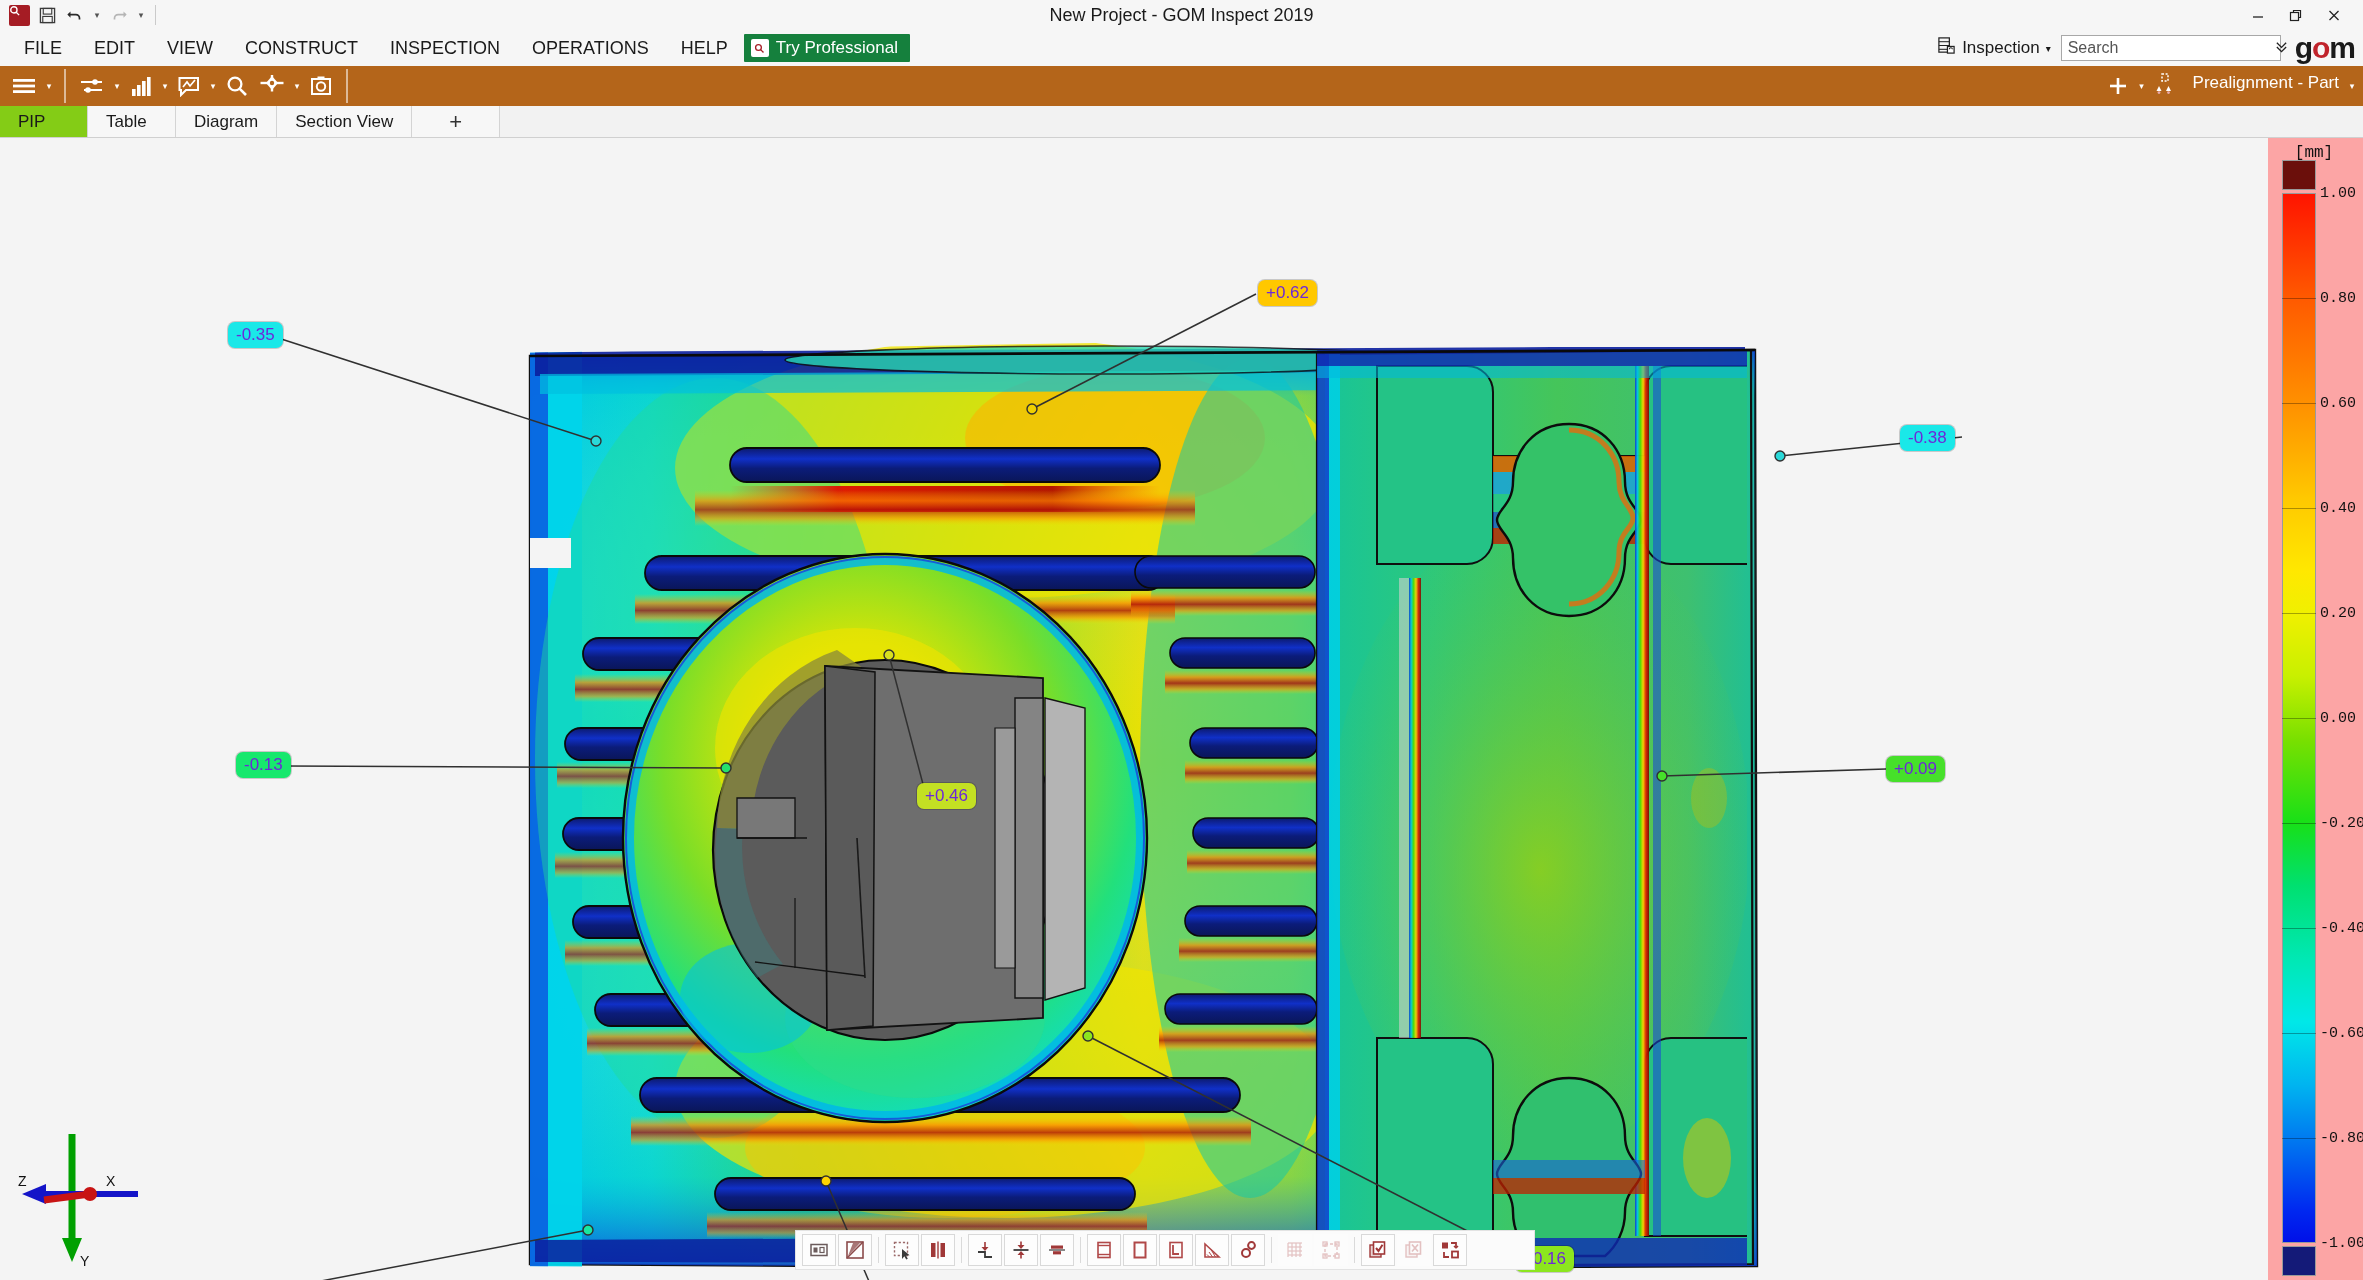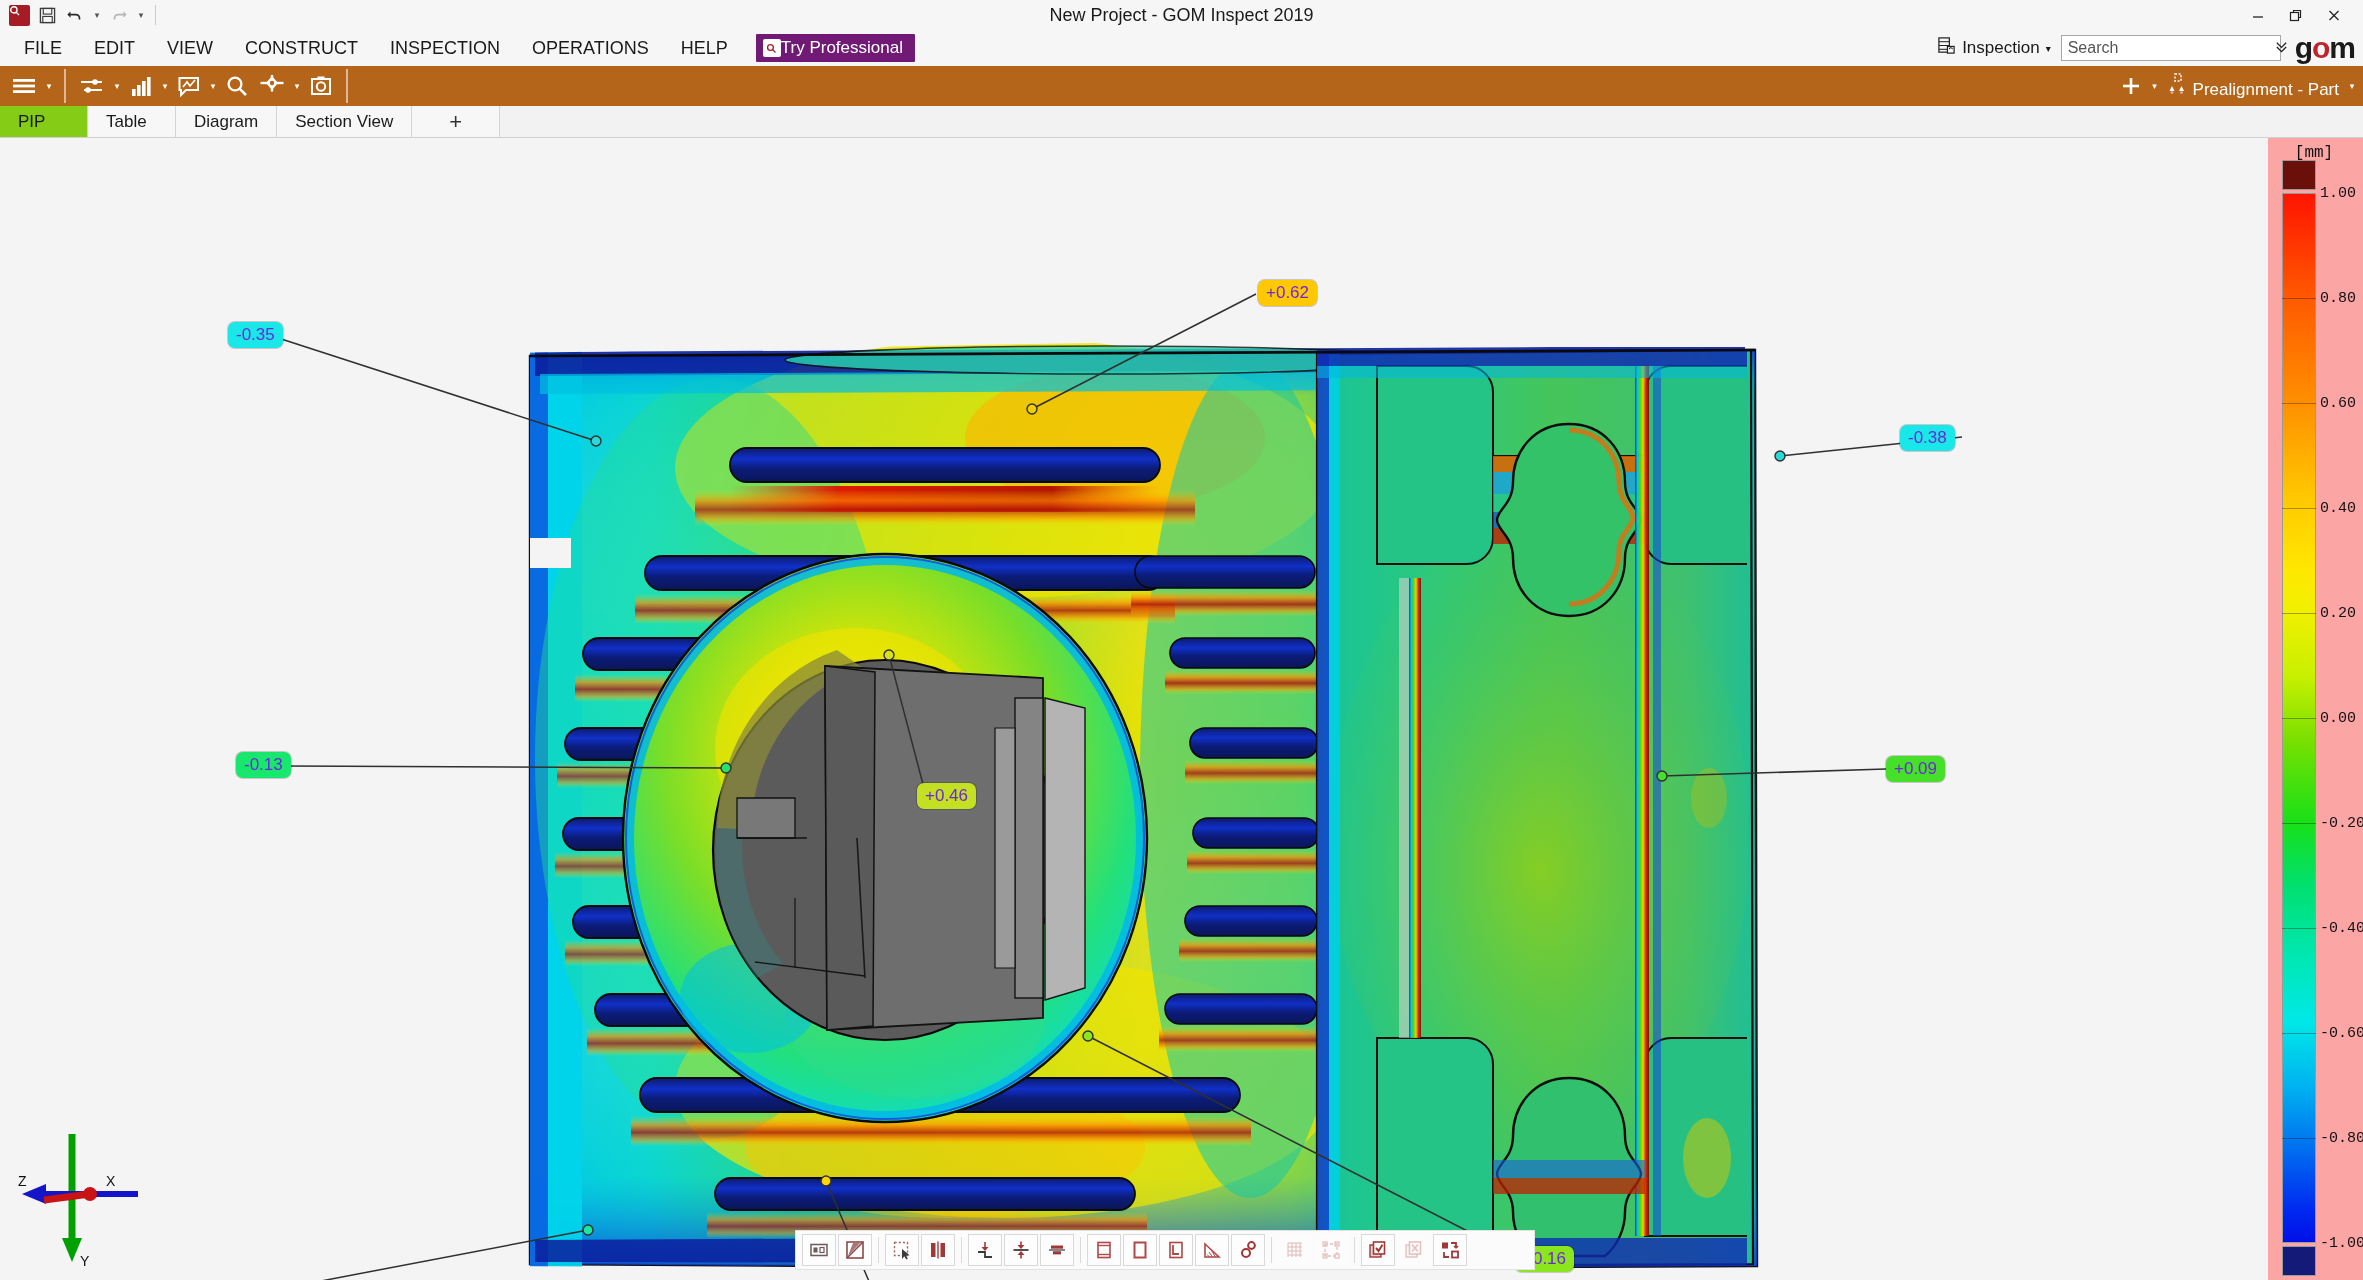--- a/index.html
+++ b/index.html
@@ -29,23 +29,23 @@
   
   .menubar {
     position: absolute; left: 0; top: 30px; width: 2363px; height: 36px;
     background: #f6f6f6;
   }
   .menu-items { position: absolute; left: 8px; top: 0; height: 36px; display: flex; align-items: center; }
   .menu-item {
     padding: 0 16px; height: 36px; line-height: 36px; font-size: 18px; color: #1a1a1a; cursor: default;
   }
   .try-pro {
-    display: flex; align-items: center; 
-    background: #701a75; color: #ffffff; height: 28px; padding: 0 12px 0 7px;
-    margin-left: 12px; font-size: 17px; border-radius: 1px; cursor: pointer;
+    display: flex; align-items: center; gap: 7px;
+    background: #15803d; color: #ffffff; height: 28px; padding: 0 12px 0 7px;
+    font-size: 17px; border-radius: 1px; cursor: pointer;
   }
   .try-pro-icon {
     width: 18px; height: 18px; background: #ffffff; color: #a51c24;
     display: flex; align-items: center; justify-content: center; font-size: 13px; border-radius: 2px;
   }
 
   
   .quickaccess { position: absolute; left: 6px; top: 2px; height: 26px; display: flex; align-items: center; gap: 2px; }
   .qa-btn {
     width: 26px; height: 24px; display: flex; align-items: center; justify-content: center;
@@ -77,21 +77,21 @@
     background: #b4651a; display: flex; align-items: center;
   }
   .ribbon-group { display: flex; align-items: center; height: 40px; }
   .rb-btn {
     height: 34px; min-width: 30px; display: flex; align-items: center; justify-content: center;
     color: #ffffff; cursor: pointer; padding: 0 5px;
   }
   .rb-caret { width: 14px; height: 34px; display: flex; align-items: center; justify-content: center; color: #fff; font-size: 9px; cursor: pointer; }
   .rb-sep { width: 2px; height: 34px; background: rgba(255,255,255,.55); margin: 0 8px; }
   .ribbon-right { position: absolute; right: 4px; top: 0; height: 40px; display: flex; align-items: center; }
-  .prealign { display: flex; align-items: flex-end; gap: 5px; color: #fff; font-size: 17px; padding: 0 6px; cursor: pointer; }
+  .prealign { display: flex; align-items: flex-start; gap: 18px; color: #fff; font-size: 17px; padding: 0 6px; cursor: pointer; }
 
   
   .tabbar {
     position: absolute; left: 0; top: 106px; width: 2363px; height: 32px;
     background: #f2f2f2; border-bottom: 1px solid #d0d0d0; display: flex; align-items: stretch;
   }
   .tab {
     min-width: 88px; padding: 0 18px; display: flex; align-items: center; justify-content: flex-start;
     font-size: 17px; color: #1a1a1a; background: #f7f7f7;
     border-right: 1px solid #d4d4d4; cursor: pointer;

